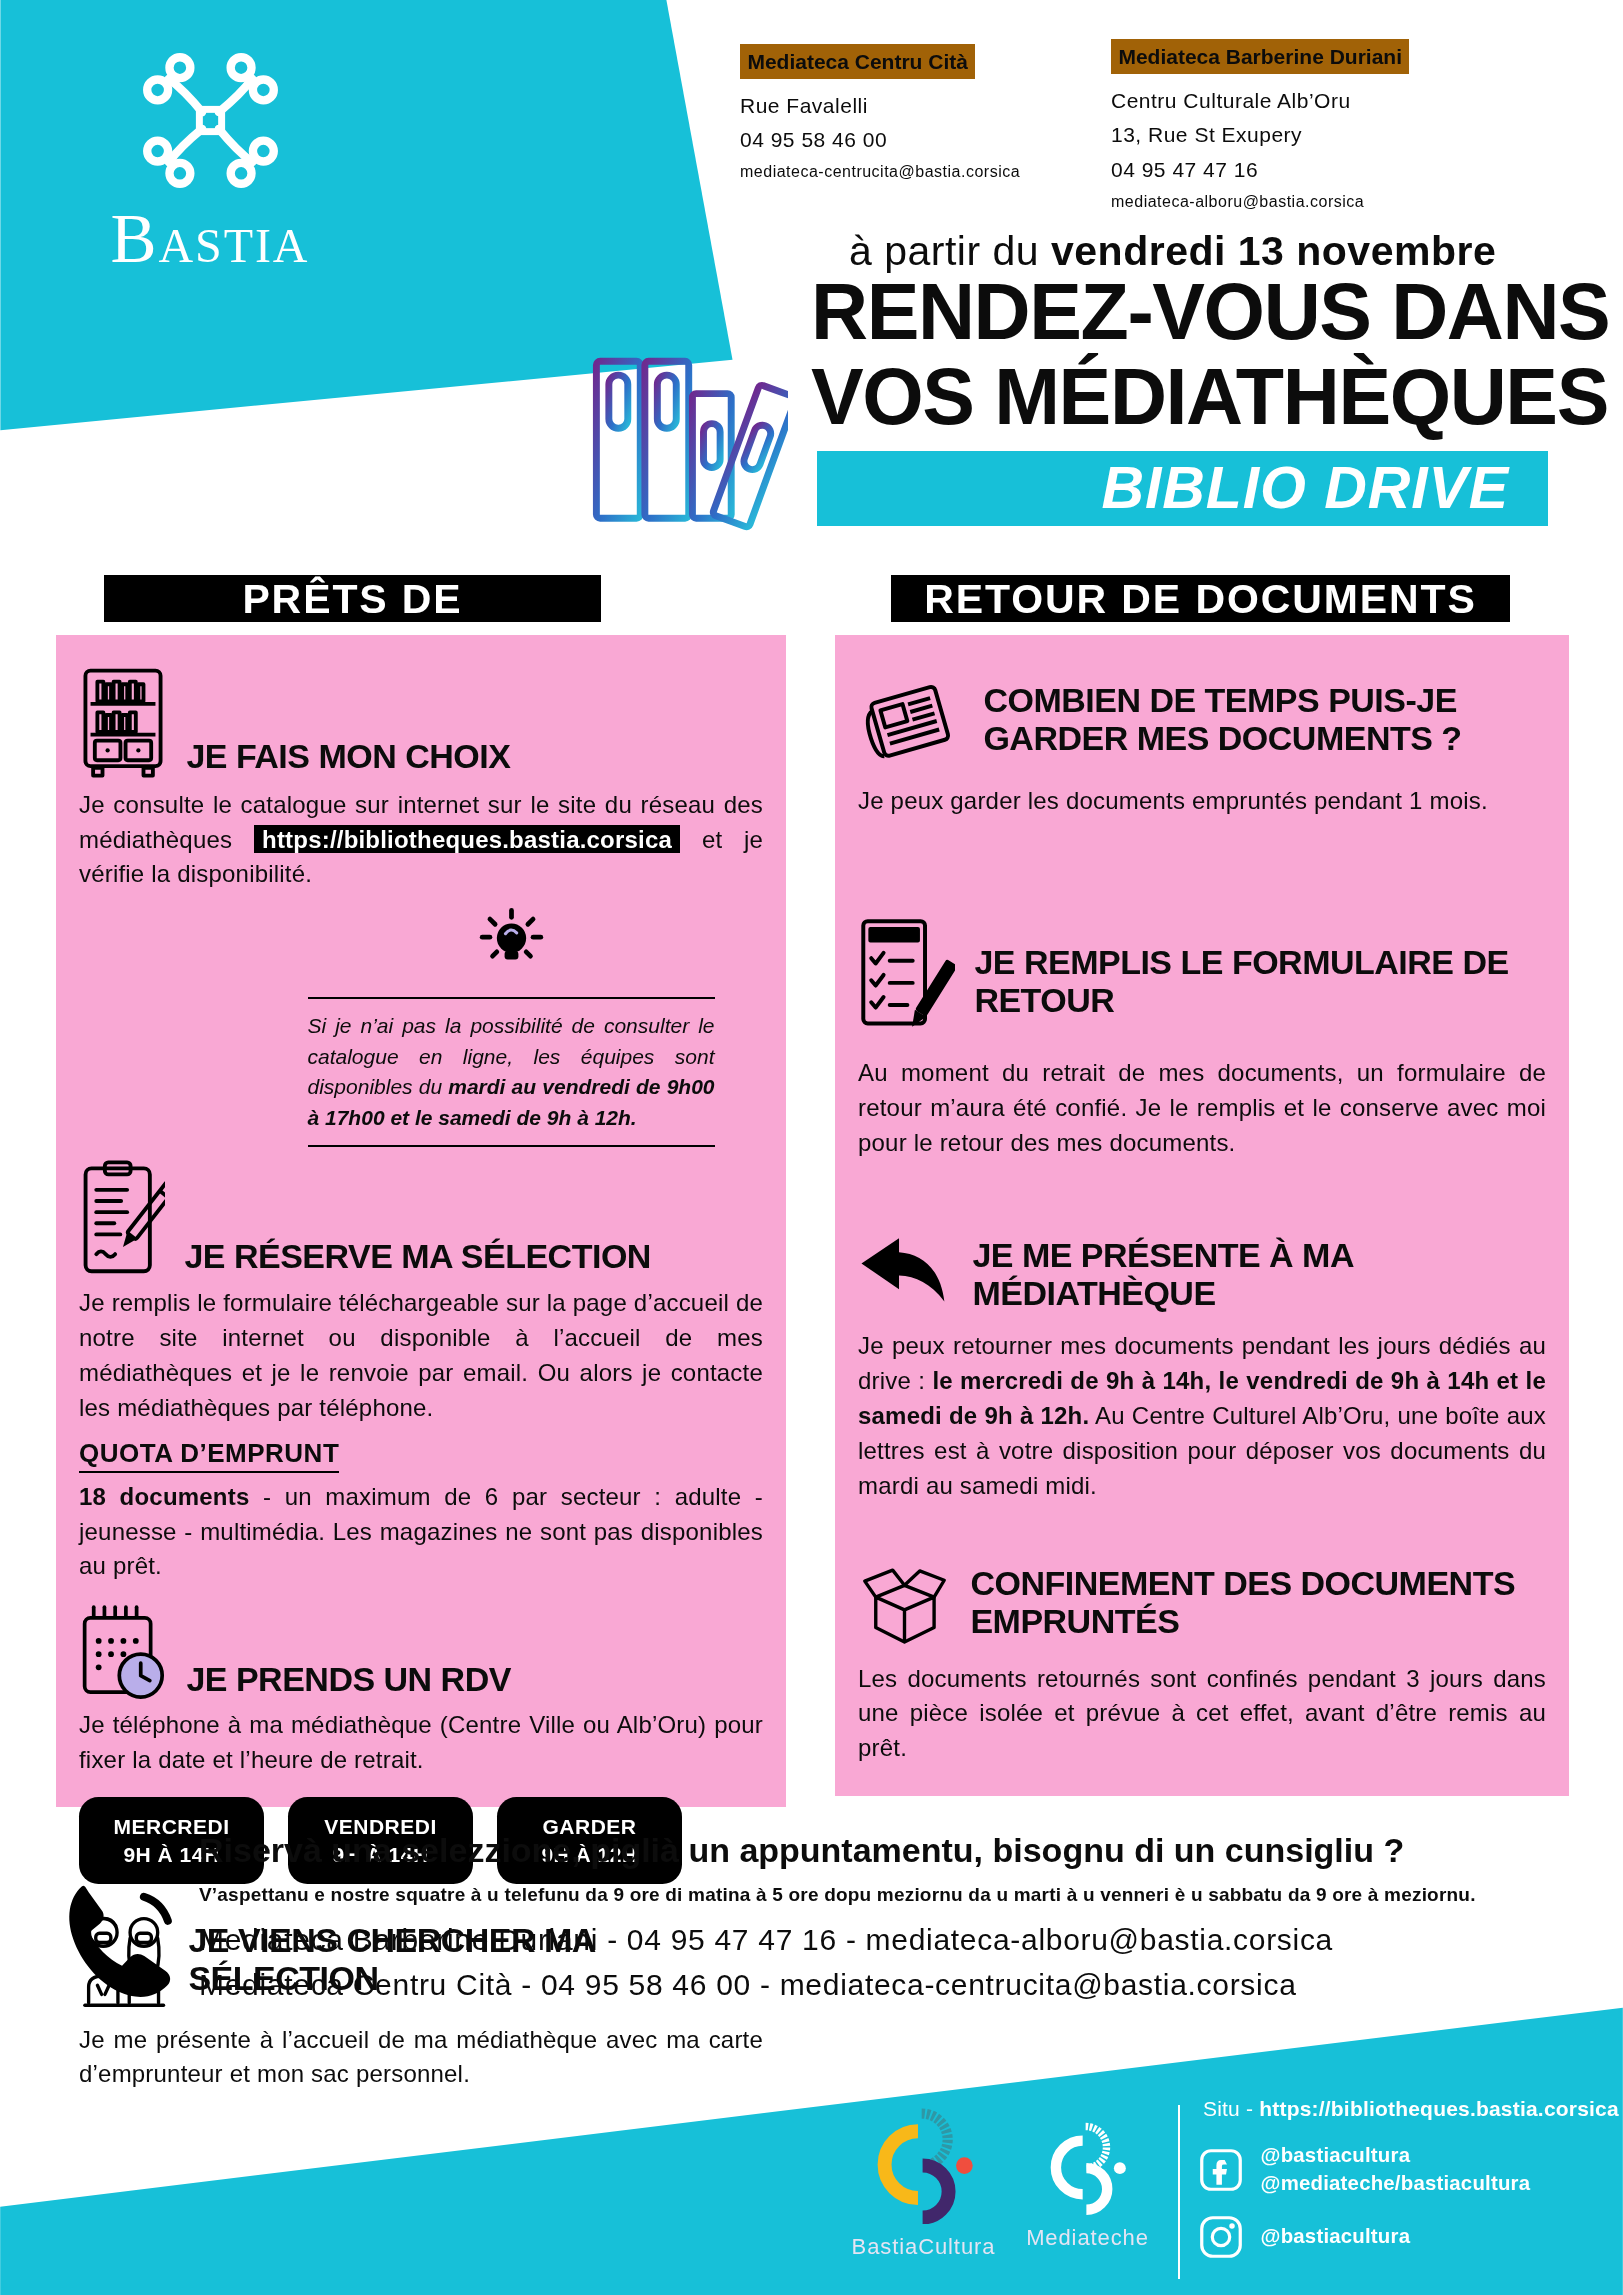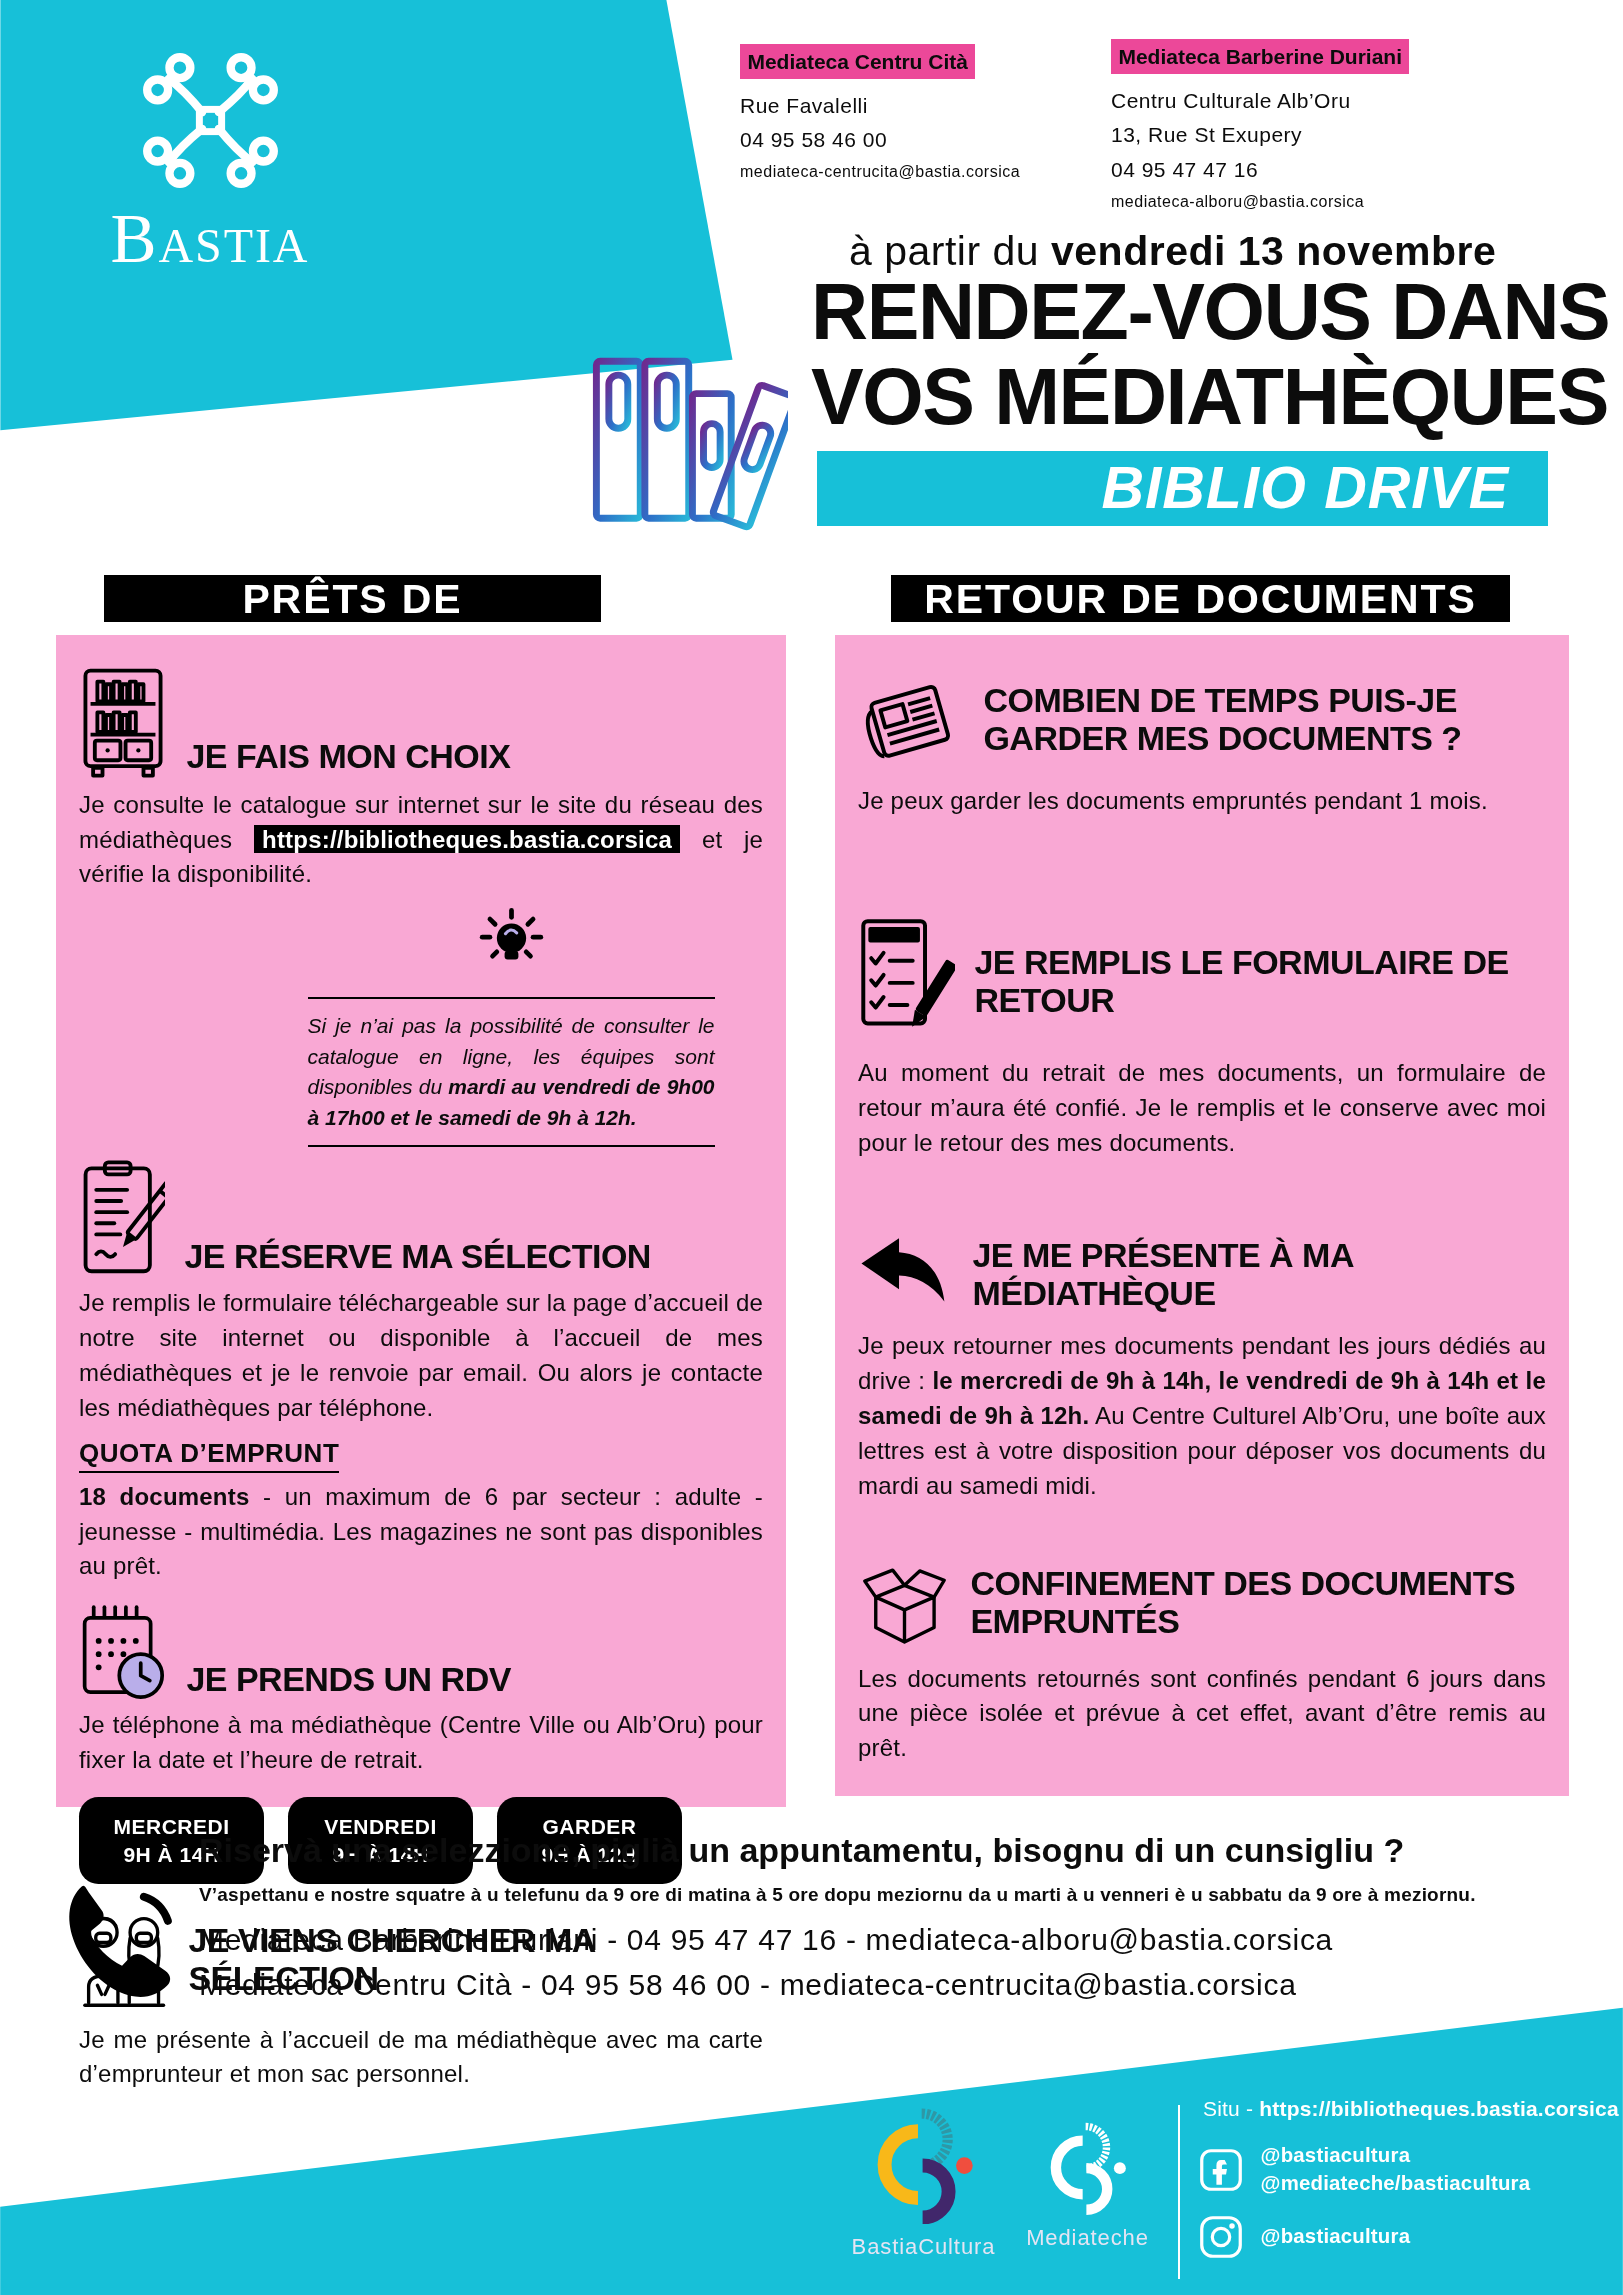--- a/index.html
+++ b/index.html
@@ -6,21 +6,21 @@
   .page{position:relative;width:1623px;height:2295px;background:#ffffff;overflow:hidden;
         font-family:"Liberation Sans",sans-serif;color:#0c0c0c;}
   svg{display:block;}
   .abs{position:absolute;}
 
   
   .bastia-block{position:absolute;left:106px;top:44px;width:208px;text-align:center;}
   .bastia-word{font-family:"Liberation Serif",serif;font-variant:small-caps;
                font-size:69px;color:#ffffff;line-height:1;margin-top:8.3px;letter-spacing:1.9px;}
   .contact{position:absolute;line-height:1.32;}
-  .contact .cname{display:inline-block;background:#ec4899;font-weight:700;font-size:21px;
+  .contact .cname{display:inline-block;background:#a16207;font-weight:700;font-size:21px;
                   padding:3.7px 7.4px;margin-bottom:6.5px;}
   .contact .cline{font-size:21px;margin-top:6.5px;letter-spacing:0.5px;}
   .contact .cmail{font-size:16px;margin-top:7.4px;letter-spacing:0.5px;}
 
   .kicker{position:absolute;left:849px;top:228px;font-size:41px;letter-spacing:0.5px;}
   .kicker b{font-weight:700;}
   .title-line{position:absolute;left:811px;font-weight:700;font-size:79px;letter-spacing:-1.4px;line-height:1;}
   .banner{position:absolute;left:817px;top:451px;width:731px;height:75px;background:#17c0d8;
           color:#ffffff;font-weight:700;font-style:italic;font-size:59px;line-height:75px;
           text-align:right;padding-right:39px;box-sizing:border-box;letter-spacing:0.9px;}
@@ -342,21 +342,21 @@
         <g stroke="#000" stroke-width="8" fill="none" stroke-linejoin="round">
           <path d="M42,100 L110,130 L180,100 L180,172 L110,206 L42,172 Z"></path>
           <path d="M110,130 V206"></path>
           <path d="M42,100 L16,62 L82,36 L110,72 Z"></path>
           <path d="M110,72 L146,38 L204,60 L180,100 Z"></path>
         </g>
       </svg>
       <div class="sec-title" style="width:555px;">CONFINEMENT DES DOCUMENTS EMPRUNTÉS</div>
     </div>
 
-    <div class="body" style="margin-top:8.3px;">Les documents retournés sont confinés pendant 6 jours dans une pièce isolée et prévue à cet effet, avant d’être remis au prêt.</div>
+    <div class="body" style="margin-top:8.3px;">Les documents retournés sont confinés pendant 3 jours dans une pièce isolée et prévue à cet effet, avant d’être remis au prêt.</div>
   </div>
 
   <svg class="abs" style="left:53px;top:1869px;" width="139" height="139" viewBox="0 0 300 300">
     <path d="M62,38 C34,64 28,106 44,152 C60,198 96,243 142,265 C184,284 220,278 246,252 C257,241 254,228 243,220 L197,188 C187,181 175,182 167,190 L149,209 C119,194 93,168 78,137 L101,118 C110,110 112,98 105,89 L77,50 C70,40 68,33 62,38 Z" fill="#000"></path>
     <path d="M196,60 q38,12 52,52" stroke="#000" stroke-width="17" fill="none" stroke-linecap="round"></path>
   </svg>
 
   <div class="bottom-text">
     <div class="bheading">Riservà una selezzione, piglià un appuntamentu, bisognu di un cunsigliu ?</div>
     <div class="bsub">V’aspettanu e nostre squatre à u telefunu da 9 ore di matina à 5 ore dopu meziornu da u marti à u venneri è u sabbatu da 9 ore à meziornu.</div>

